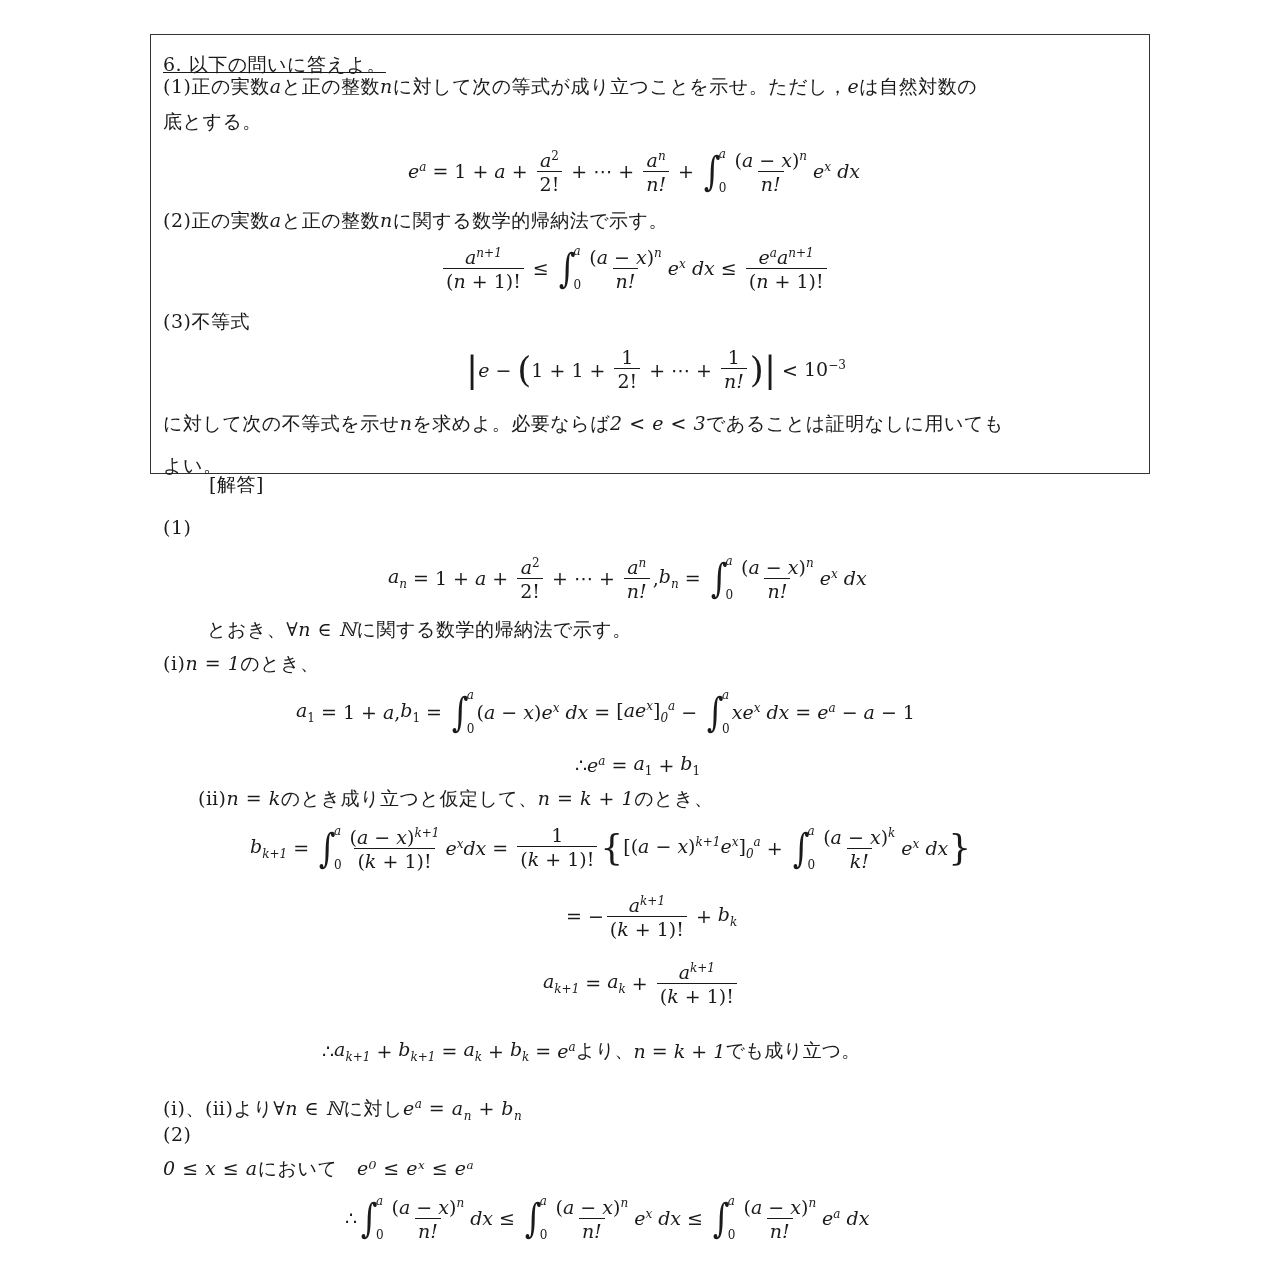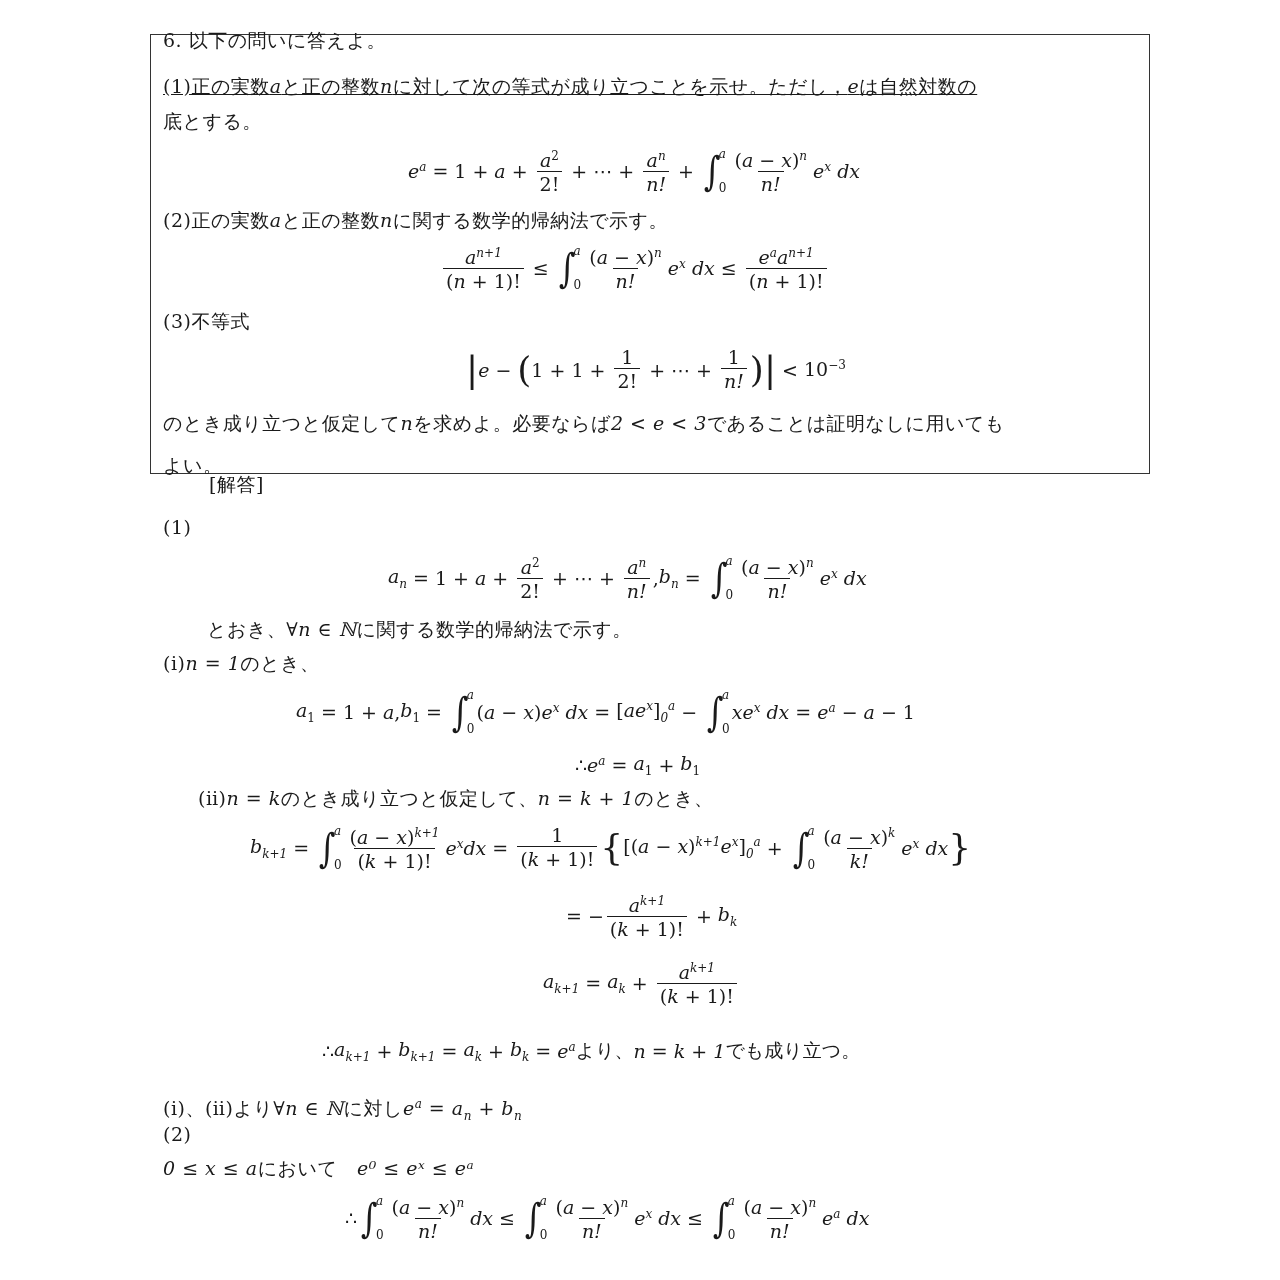--- a/index.html
+++ b/index.html
@@ -18,23 +18,23 @@
   .int .lims{display:flex;flex-direction:column;justify-content:space-between;height:48px;font-size:12px;margin-left:-4px;}
   sup,sub{font-size:12px;}
   .big{font-size:36px;font-style:normal;line-height:36px;}
   .op{margin:0 6px;font-style:normal;}
 </style>
 </head>
 <body>
 
 <div class="problem-box"></div>
 
-<div class="line" style="top:28px;">6. 以下の問いに答えよ。</div>
-
-<div class="line" style="top:74px;text-decoration:underline;">
+<div class="line" style="top:52px;text-decoration:underline;">6. 以下の問いに答えよ。</div>
+
+<div class="line" style="top:74px;">
   <span>(1)正の実数</span><span class="m">a</span><span>と正の整数</span><span class="m">n</span><span>に対して次の等式が成り立つことを示せ。ただし，</span><span class="m">e</span><span>は自然対数の</span>
 </div>
 <div class="line" style="top:109px;font-family:Liberation Mono, monospace;">底とする。</div>
 
 <div class="eq m" style="left:408px;top:145px;">
   <span>e<sup>a</sup></span>
     <span class="op">=</span>
     <span class="r">1</span>
     <span class="op">+</span>
     <span>a</span>
@@ -116,21 +116,21 @@
       <span class="num r">1</span>
       <span class="den">n!</span>
     </span>
     <span class="big">)</span>
     <span class="big">|</span>
   <span class="op">&lt;</span>
     <span class="r"><span>10</span><sup>−3</sup></span>
 </div>
 
 <div class="line" style="top:411px;">
-  <span>のとき成り立つと仮定して</span><span class="m">n</span><span>を求めよ。必要ならば</span><span class="m">2 &lt; e &lt; 3</span><span>であることは証明なしに用いても</span>
+  <span>に対して次の不等式を示せ</span><span class="m">n</span><span>を求めよ。必要ならば</span><span class="m">2 &lt; e &lt; 3</span><span>であることは証明なしに用いても</span>
 </div>
 <div class="line" style="top:426px;margin-top:27px;">よい。</div>
 
 <div class="line" style="top:472px;margin-left:46px;">[解答]</div>
 <div class="line" style="top:516px;">(1)</div>
 
 <div class="eq m" style="left:388px;top:552px;">
   <span>a<sub>n</sub></span>
     <span class="op">=</span>
     <span class="r">1</span>

